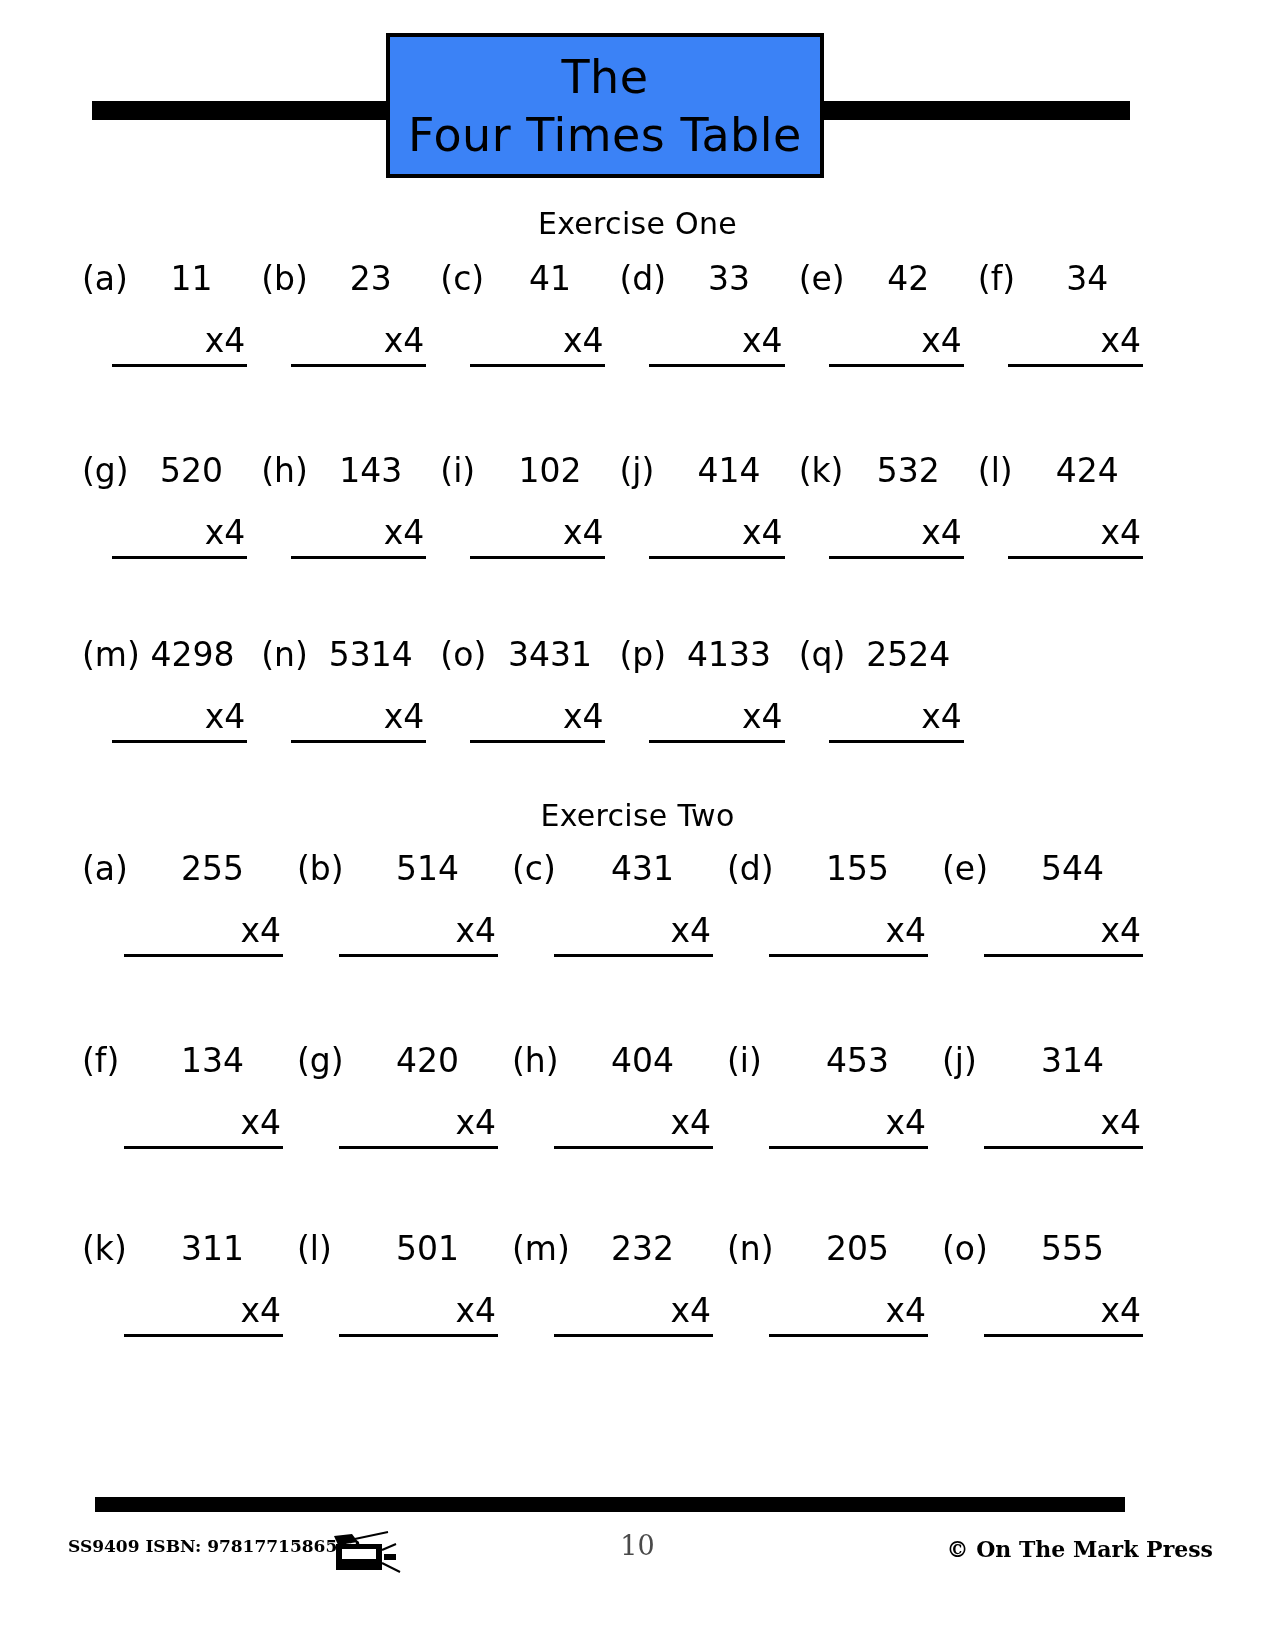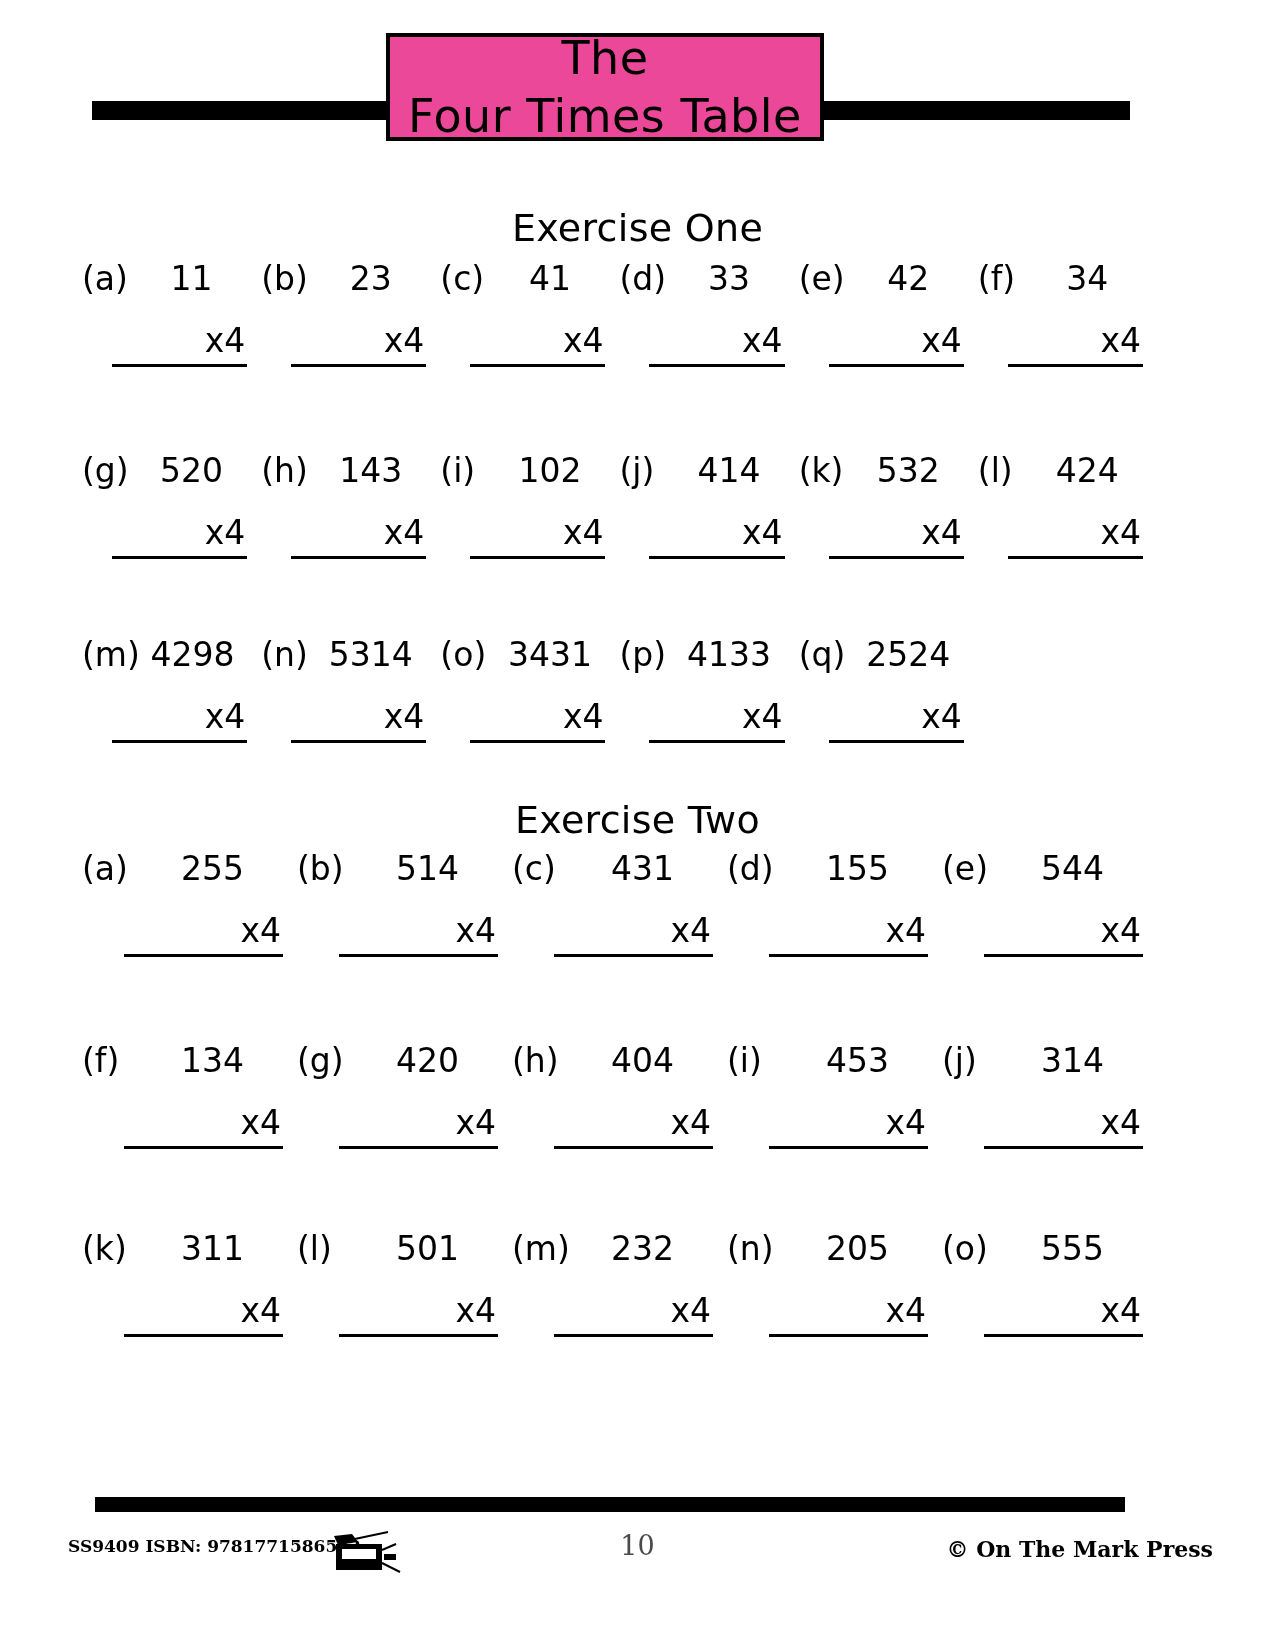--- a/index.html
+++ b/index.html
@@ -36,22 +36,22 @@
     top: 101px;
     width: 1038px;
     height: 19px;
     background: #000000;
   }
   .title-box {
     position: absolute;
     left: 386px;
     top: 33px;
     width: 438px;
-    height: 108px;
-    background: #ec4899;
+    height: 145px;
+    background: #3b82f6;
     border: 4px solid #000000;
     box-sizing: border-box;
     display: flex;
     flex-direction: column;
     align-items: center;
     justify-content: center;
   }
   .title-line {
     font-family: "DejaVu Sans", sans-serif;
     font-size: 46px;
@@ -61,21 +61,21 @@
     text-align: center;
   }
 
   
   .exercise-heading {
     position: absolute;
     left: 0;
     width: 1275px;
     text-align: center;
     font-family: "DejaVu Sans", sans-serif;
-    font-size: 38px;
+    font-size: 30px;
     letter-spacing: 0.3px;
   }
   #ex1-heading { top: 206px; }
   #ex2-heading { top: 798px; }
 
   
   .grid {
     position: absolute;
     display: flex;
     box-sizing: border-box;

